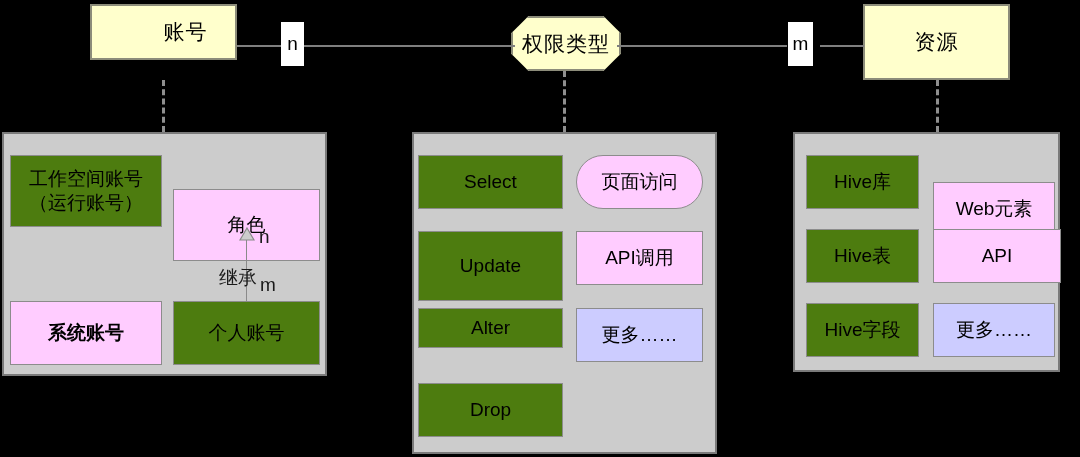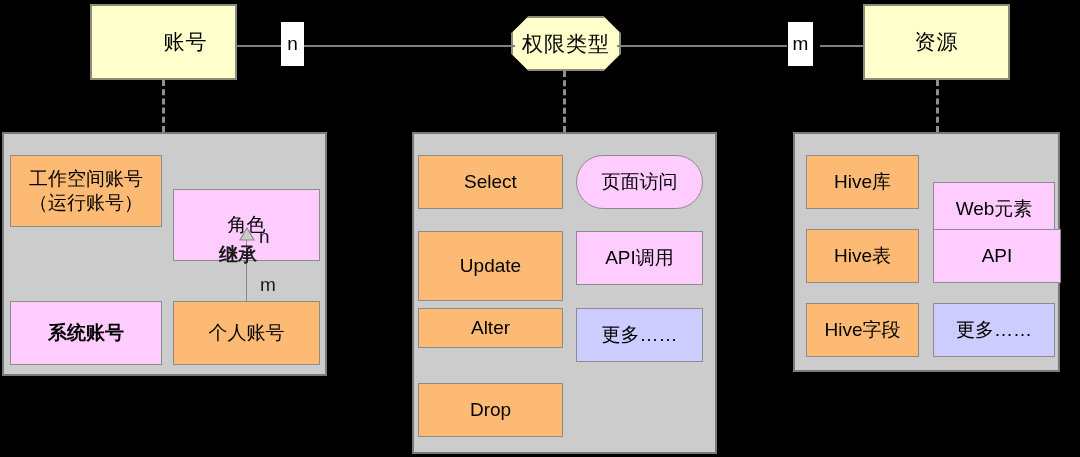--- a/index.html
+++ b/index.html
@@ -88,21 +88,21 @@
     border: 1px solid #8c8c8c;
     display: flex;
     align-items: center;
     justify-content: center;
     text-align: center;
     color: #000000;
     font-size: 19px;
     line-height: 1.25;
     white-space: pre-line;
   }
-  .green  { background: #fdba74; }
+  .green  { background: #4d7c0f; }
   .pink   { background: #ffccff; }
   .purple { background: #ccccff; text-align: right; }
 
   
   .inh-line {
     position: absolute;
     width: 0;
     border-left: 1px solid #8a8a8a;
     z-index: 2;
   }
@@ -128,21 +128,21 @@
 </head>
 <body>
 
 <div id="canvas">
 
   <div class="hline" style="left:237px; top:45px; width:46px;"></div>
   <div class="hline" style="left:303px; top:45px; width:212px;"></div>
   <div class="hline" style="left:617px; top:45px; width:170px;"></div>
   <div class="hline" style="left:820px; top:45px; width:44px;"></div>
 
-  <div class="entity" style="left:90px; top:4px; width:147px; height:76px;padding-left:44px;">
+  <div class="entity" style="left:90px; top:4px; width:147px; height:56px;padding-left:44px;">
     <span>账号</span>
   </div>
 
   <div class="octagon" style="left:511px; top:16px; width:110px; height:55px;">
     <span>权限类型</span>
   </div>
 
   <div class="entity" style="left:863px; top:4px; width:147px; height:76px;">
     <span>资源</span>
   </div>
@@ -170,21 +170,21 @@
     <span>角色</span>
   </div>
 
   <div class="inh-line" style="left:246px; top:238px; height:64px;"></div>
   <svg class="inh-tri-outline" width="16" height="14" style="left:239px; top:227px;" viewBox="0 0 16 14">
     <polygon points="8,1 15,13 1,13" fill="#cccccc" stroke="#8a8a8a" stroke-width="1.2"></polygon>
   </svg>
   <div class="side-label" style="left:259px; top:226px;">
     <span>n</span>
   </div>
-  <div class="inh-caption" style="left:219px; top:242px;font-weight:bold;">
+  <div class="inh-caption" style="left:219px; top:265px;">
     <span>继承</span>
   </div>
   <div class="side-label" style="left:260px; top:274px;">
     <span>m</span>
   </div>
 
   <div class="item pink" style="left:10px; top:301px; width:152px; height:64px;font-weight:bold;">
     <span>系统账号</span>
   </div>
 

